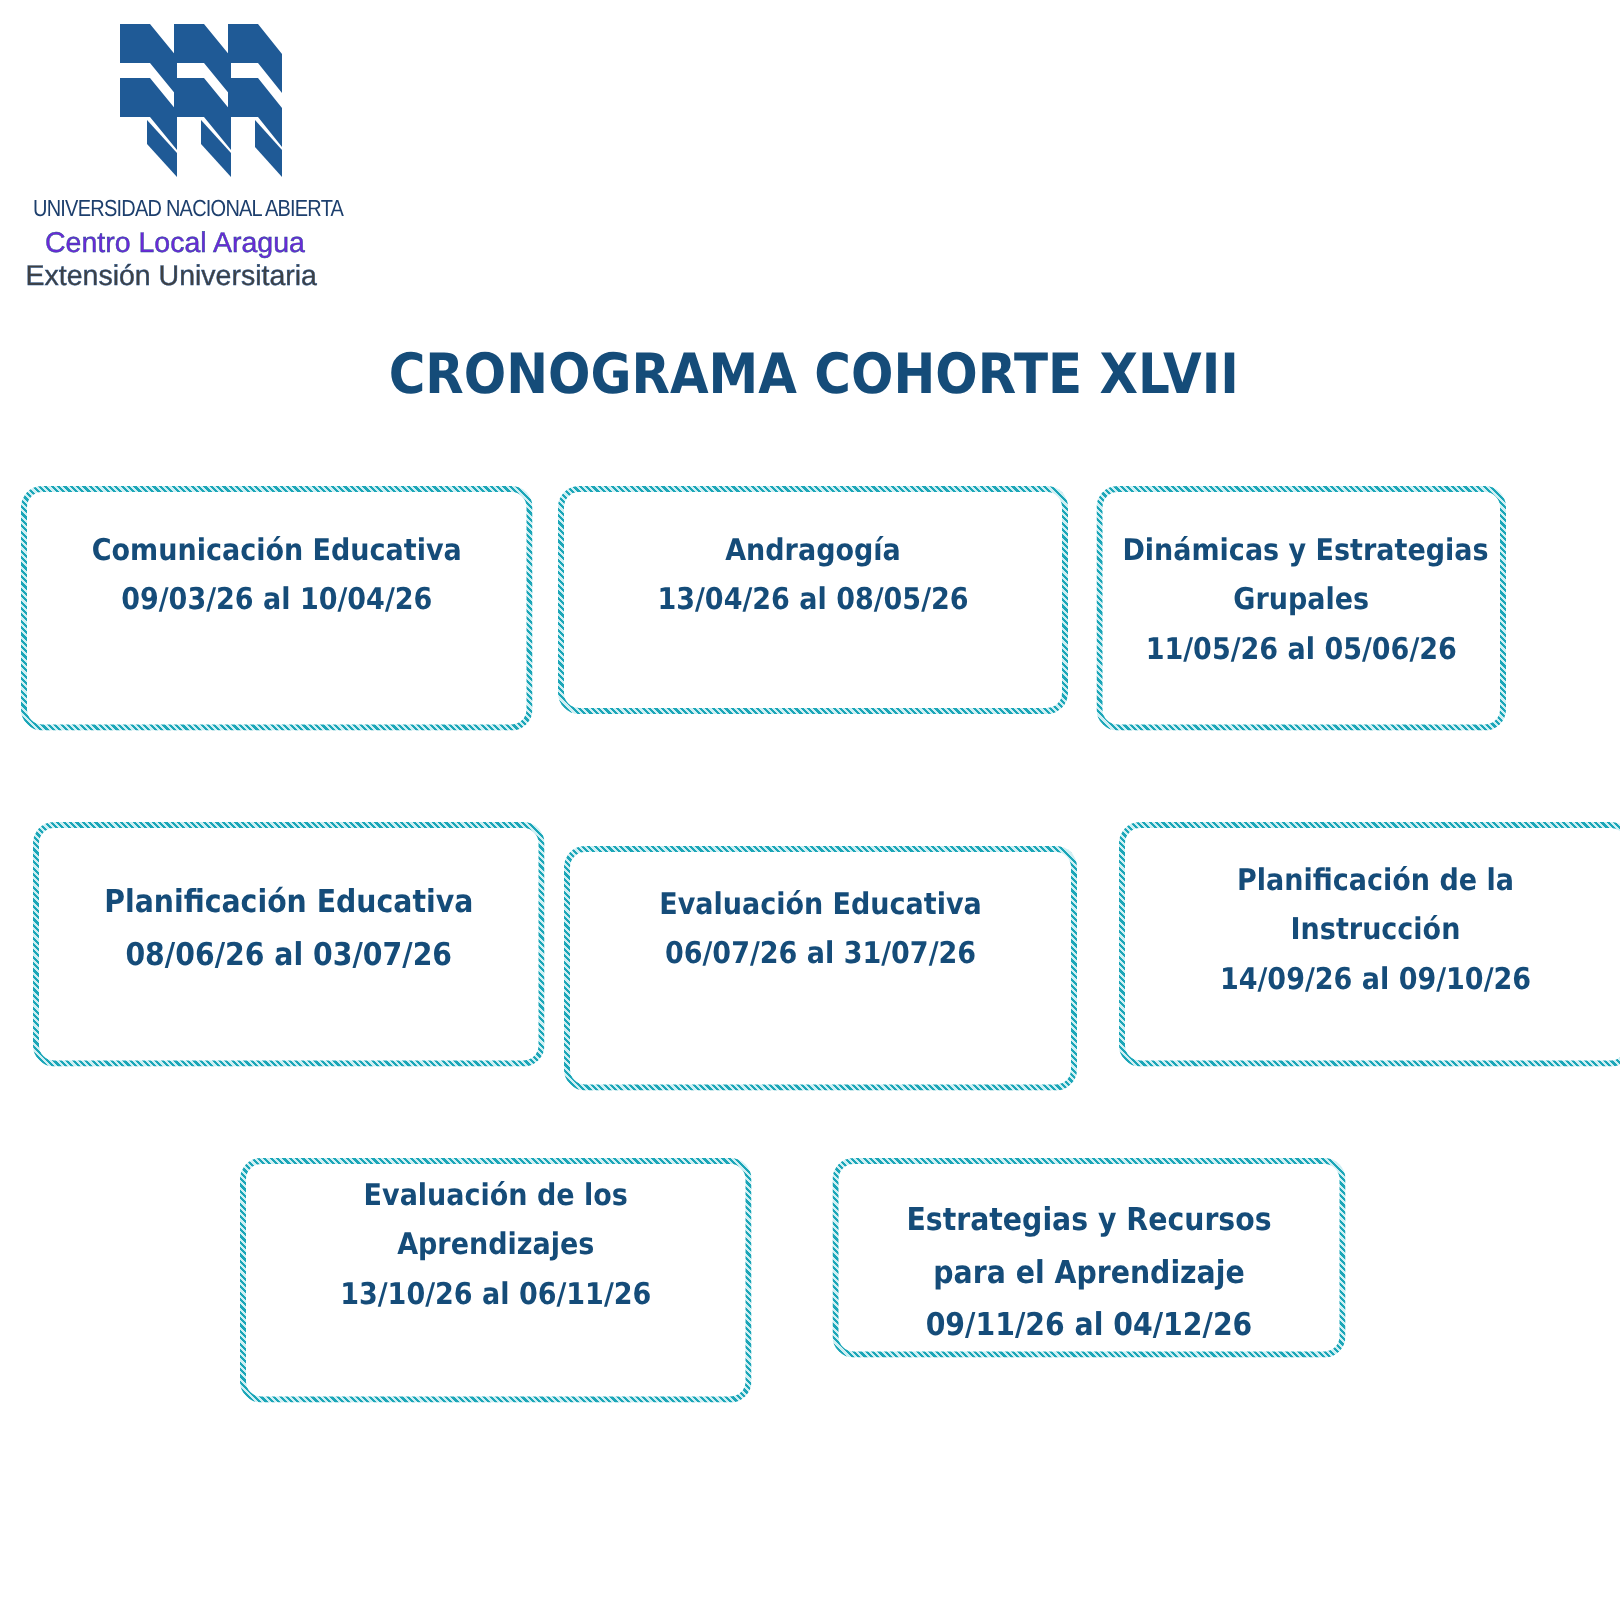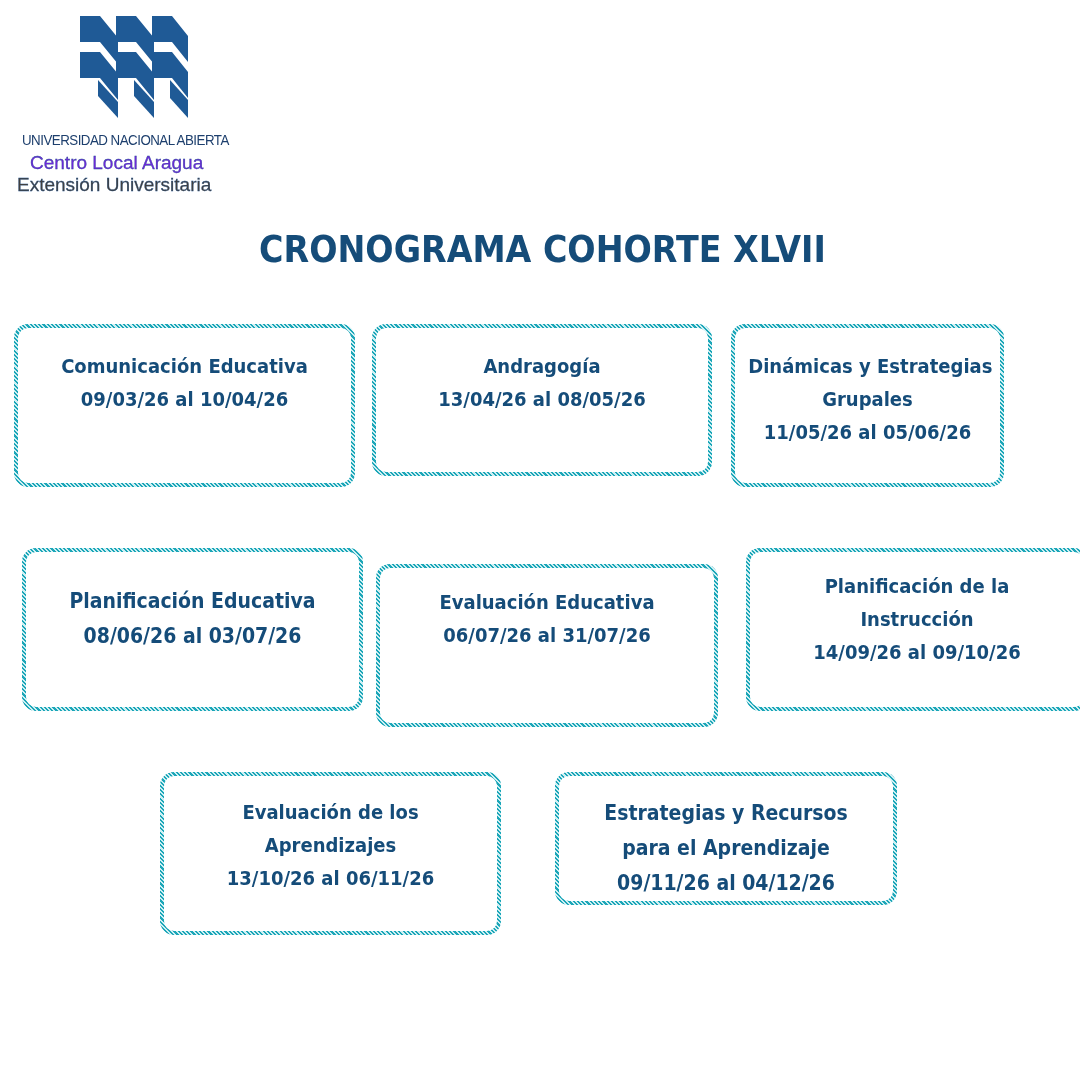--- a/index.html
+++ b/index.html
@@ -169,21 +169,21 @@
 
 <div class="box" style="left:730px; top:548px; width:342px; height:163px;margin-left:16px;">
   <div class="box-inner" style="padding-top:18px;">
     <span class="line">Planificación de la</span>
     <span class="line">Instrucción</span>
     <span class="line">14/09/26 al 09/10/26</span>
   </div>
 </div>
 
 <div class="box" style="left:160px; top:772px; width:341px; height:163px;">
-  <div class="box-inner" style="padding-top:20px;">
+  <div class="box-inner" style="padding-top:4px;">
     <span class="line">Evaluación de los</span>
     <span class="line">Aprendizajes</span>
     <span class="line">13/10/26 al 06/11/26</span>
   </div>
 </div>
 
 <div class="box" style="left:555px; top:772px; width:342px; height:133px;">
   <div class="box-inner" style="padding-top:20px; font-size:21px; line-height:35px;">
     <span class="line">Estrategias y Recursos</span>
     <span class="line">para el Aprendizaje</span>

